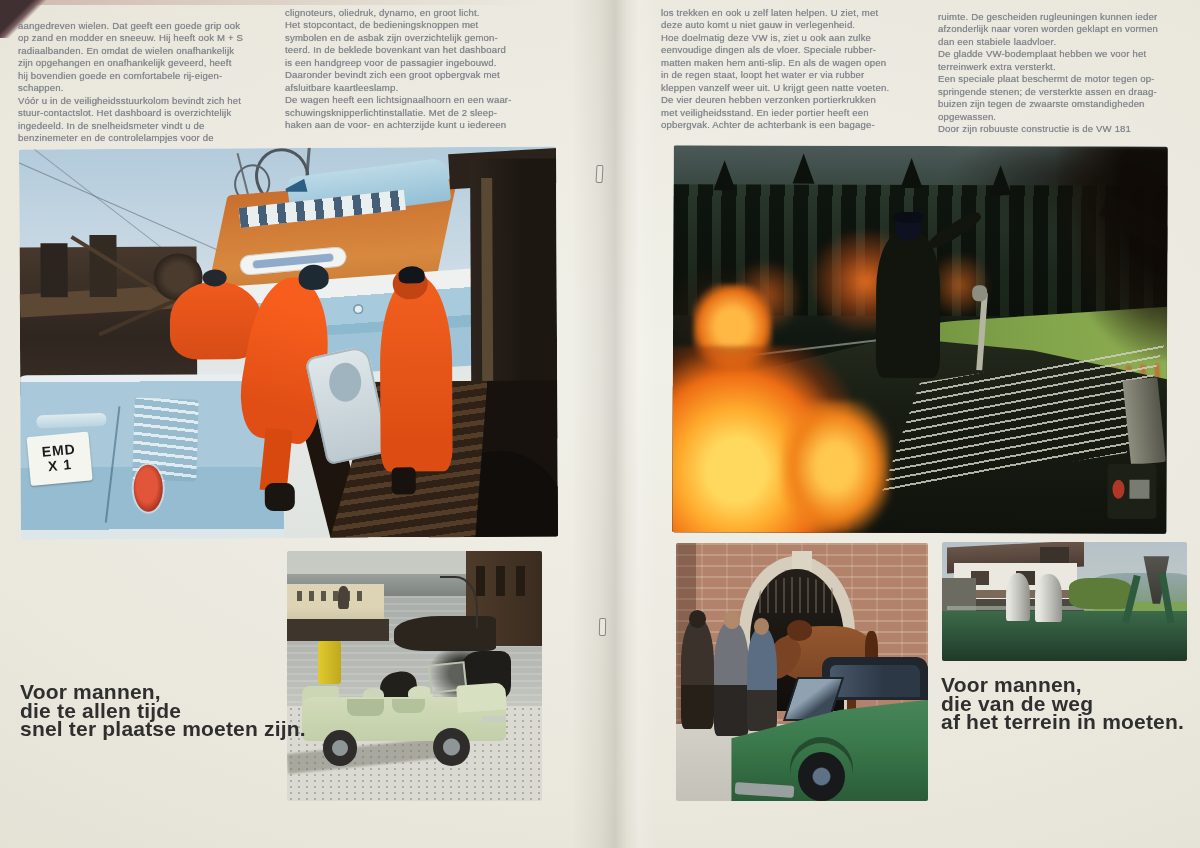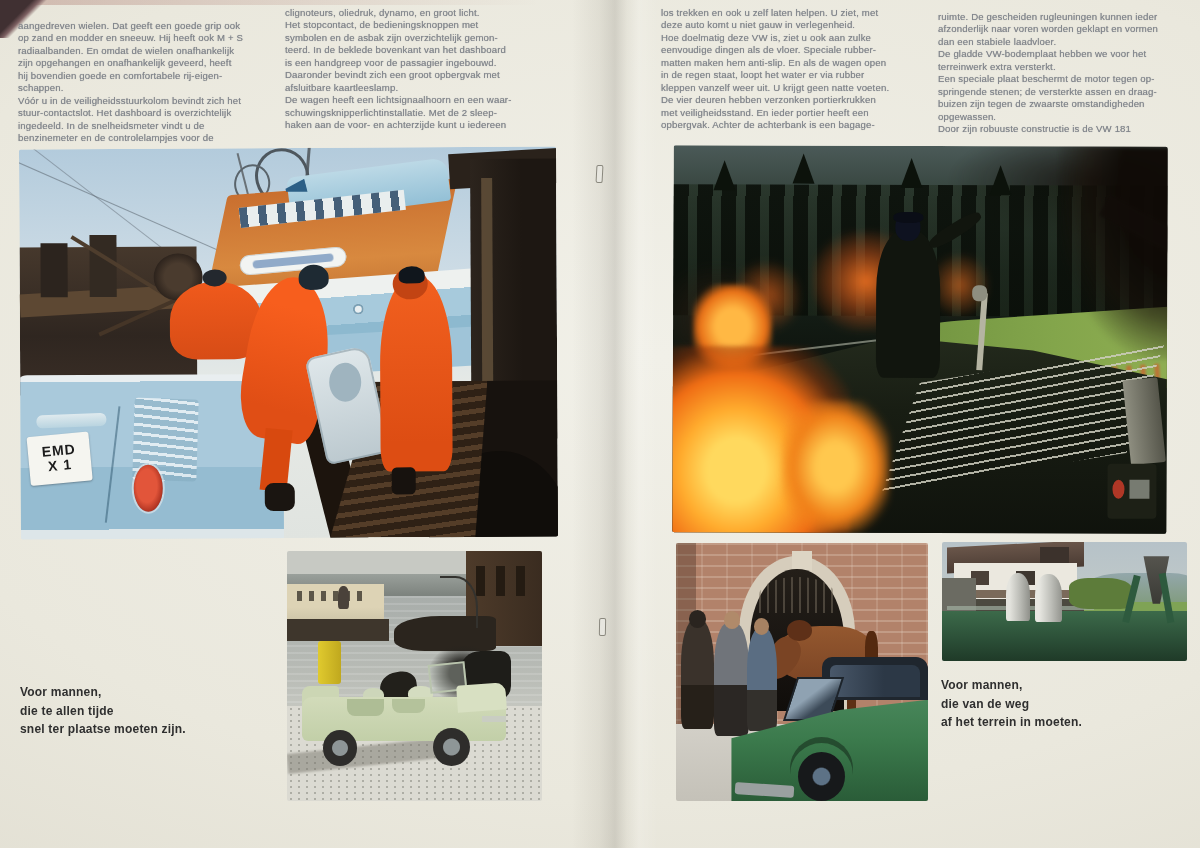--- a/index.html
+++ b/index.html
@@ -14,21 +14,21 @@
   .staple{width:5px;height:16px;background:#e7e6df;border:1px solid #8a887e;border-radius:2px;}
   .staple-top{left:596px;top:165px;transform:rotate(3deg);}
   .staple-bottom{left:599px;top:618px;transform:rotate(1deg);}
   
   .col{font-size:9.6px;line-height:12.45px;color:#82868c;white-space:pre-line;letter-spacing:.15px;text-shadow:0 0 .7px rgba(130,134,140,.85);}
   .col1{left:18px;top:20px;width:260px;}
   .col2{left:285px;top:7px;width:276px;}
   .col3{left:661px;top:7px;width:282px;}
   .col4{left:938px;top:11px;width:250px;}
   
-  .caption{font-weight:bold;font-size:12px;line-height:18.6px;color:#2f2f2f;white-space:pre-line;letter-spacing:.2px;}
+  .caption{font-weight:bold;font-size:21px;line-height:18.6px;color:#2f2f2f;white-space:pre-line;letter-spacing:.2px;}
   .caption-left{left:20px;top:683px;}
   .caption-right{left:941px;top:676px;}
   
   .photo{overflow:hidden;border-radius:2px;}
   .photo div{position:absolute;}
   .photo-ferry{left:20px;top:148px;width:537px;height:390px;transform:rotate(-.3deg);}
   .photo-harbor{left:287px;top:551px;width:255px;height:250px;}
   .photo-military{left:673px;top:146px;width:494px;height:387px;transform:rotate(.2deg);}
   .photo-horse{left:676px;top:543px;width:252px;height:258px;}
   .photo-churns{left:942px;top:542px;width:245px;height:119px;}

